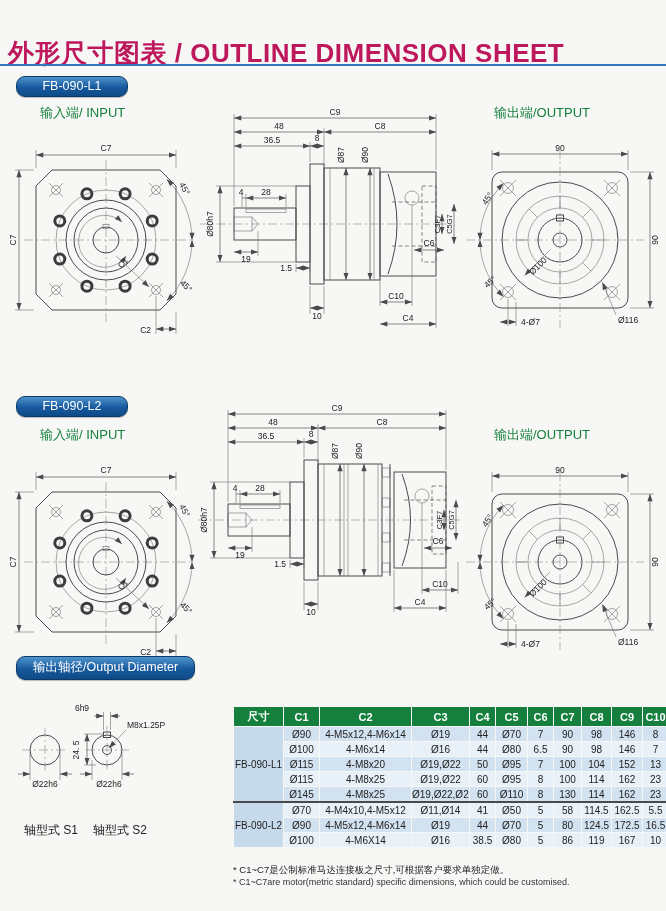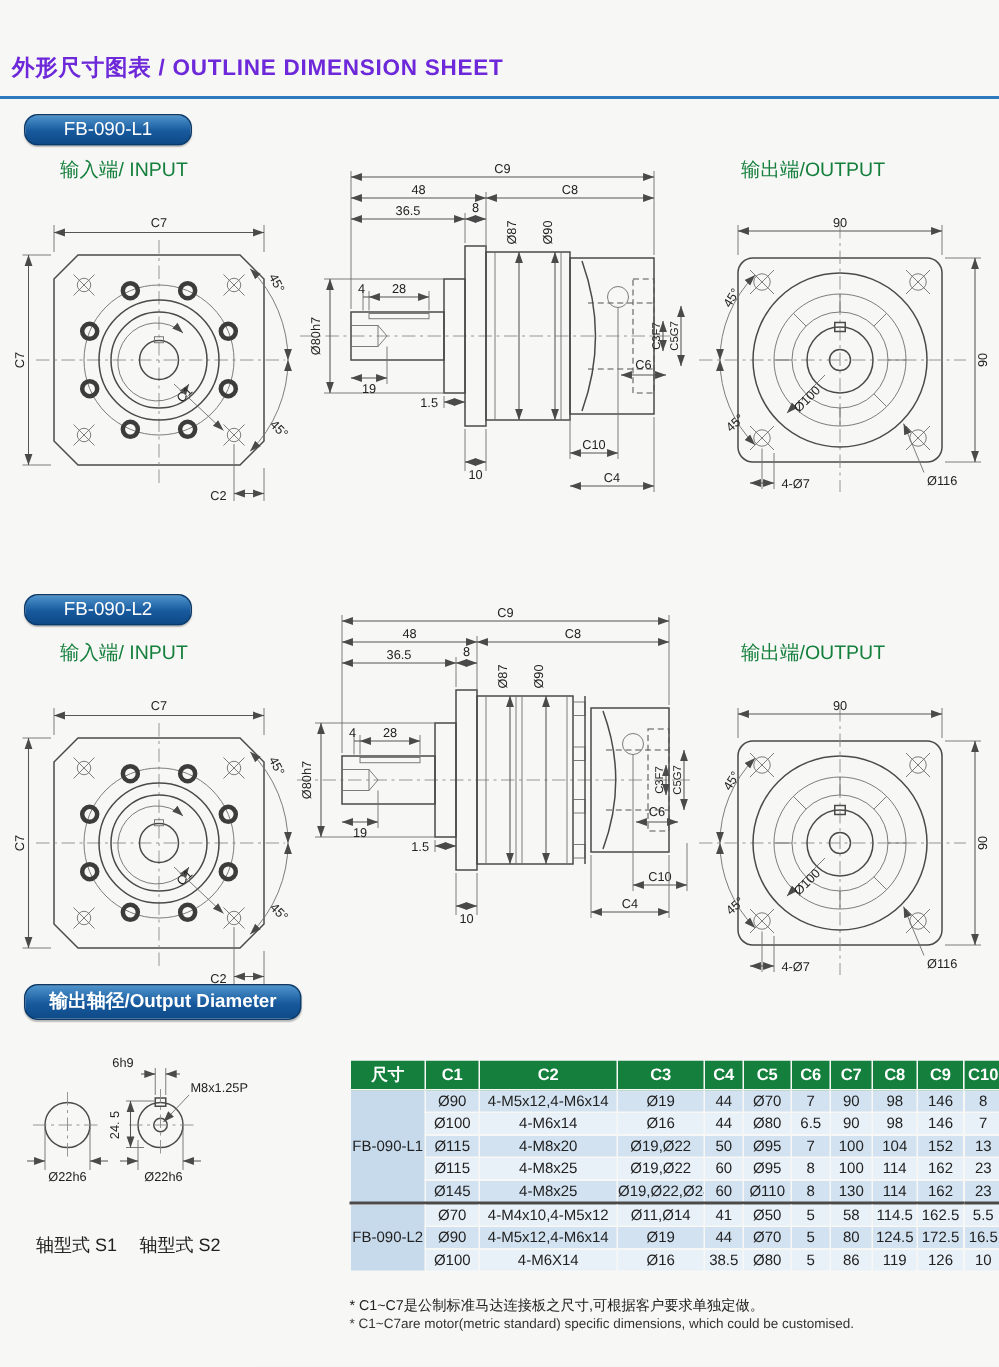--- a/index.html
+++ b/index.html
@@ -1,19 +1,19 @@
 <!DOCTYPE html>
 <html><head>
 <meta charset="utf-8">
 <style>
   html,body{margin:0;padding:0;}
   body{font-family:"Liberation Sans",sans-serif;background:#e9e9e7;}
   #page{position:relative;width:666px;height:911px;background:#f7f7f5;overflow:hidden;}
   .abs{position:absolute;}
-  #title{left:8px;top:36px;font-size:15px;font-weight:bold;color:#6d28d9;letter-spacing:.5px;white-space:nowrap;}
+  #title{left:8px;top:36px;font-size:26px;font-weight:bold;color:#be185d;letter-spacing:.5px;white-space:nowrap;}
   #accent-line{left:0;top:64px;width:666px;height:2px;background:#2e79bd;}
   .badge{display:inline-block;background:linear-gradient(180deg,#4e94cc 0%,#17599d 55%,#0e4a87 100%);
          border:1px solid #0b3a6a;border-radius:9px;color:#fff;font-size:12.5px;
          padding:2px 16px 3px 16px;min-width:78px;text-align:center;box-shadow:0 1px 1px rgba(0,0,0,.25);}
   .view-label{font-size:13px;color:#15803d;white-space:nowrap;}
   .caption{font-size:12px;color:#222;white-space:nowrap;margin-top:28px;}
   
   .ol{stroke:#4a4a4a;fill:none;stroke-width:1;}
   .thin{stroke:#6e6e6e;fill:none;stroke-width:.6;}
   .cl{stroke:#8a8a8a;fill:none;stroke-width:.6;stroke-dasharray:9 3 2 3;}
@@ -452,21 +452,21 @@
       <text class="dt" x="63" y="183">4-Ø7</text>
       <line class="thin" x1="144.4" y1="140.4" x2="158" y2="173" marker-start="url(#as)"></line>
       <text class="dt" x="160" y="181">Ø116</text>
       <path class="thin" d="M 45.4 41.4 A 80 80 0 0 0 22 98" marker-start="url(#as)" marker-end="url(#ae)"></path>
       <path class="thin" d="M 22 98 A 80 80 0 0 0 45.4 154.6" marker-start="url(#as)" marker-end="url(#ae)"></path>
       <text class="dt" x="32" y="58" text-anchor="middle" transform="rotate(-58 32 58)">45°</text>
       <text class="dt" x="34" y="142" text-anchor="middle" transform="rotate(-42 34 142)">45°</text>
     </g>
   </svg>
 
-  <div class="abs badge" style="left:16px;top:656px;font-weight:bold;">输出轴径/Output Diameter</div>
+  <div class="abs badge" style="left:16px;top:656px;">输出轴径/Output Diameter</div>
 
   <svg class="abs" style="left:8px;top:692px;" width="200" height="105" viewBox="0 0 200 105">
     <g>
       <circle class="ol" cx="37" cy="58" r="15"></circle>
       <line class="cl" x1="14" y1="58" x2="60" y2="58"></line>
       <line class="cl" x1="37" y1="36" x2="37" y2="80"></line>
       <line class="thin" x1="22" y1="60" x2="22" y2="88"></line>
         <line class="thin" x1="52" y1="60" x2="52" y2="88"></line>
       <line class="dl" x1="10" y1="82" x2="22" y2="82" marker-end="url(#ae)"></line>
       <line class="dl" x1="64" y1="82" x2="52" y2="82" marker-end="url(#ae)"></line>
@@ -618,21 +618,21 @@
       </tr>
       <tr class="even">
         <td class="c">Ø100</td>
         <td class="c">4-M6X14</td>
         <td class="c">Ø16</td>
         <td class="c">38.5</td>
         <td class="c">Ø80</td>
         <td class="c">5</td>
         <td class="c">86</td>
         <td class="c">119</td>
-        <td class="c">126</td>
+        <td class="c">167</td>
         <td class="c">10</td>
       </tr>
     </tbody>
   </table>
 
   <div class="abs fn" style="left:233px;top:864px;">* C1~C7是公制标准马达连接板之尺寸,可根据客户要求单独定做。</div>
   <div class="abs fn en" style="left:233px;top:877px;">* C1~C7are motor(metric standard) specific dimensions, which could be customised.</div>
 
 </div>
 

